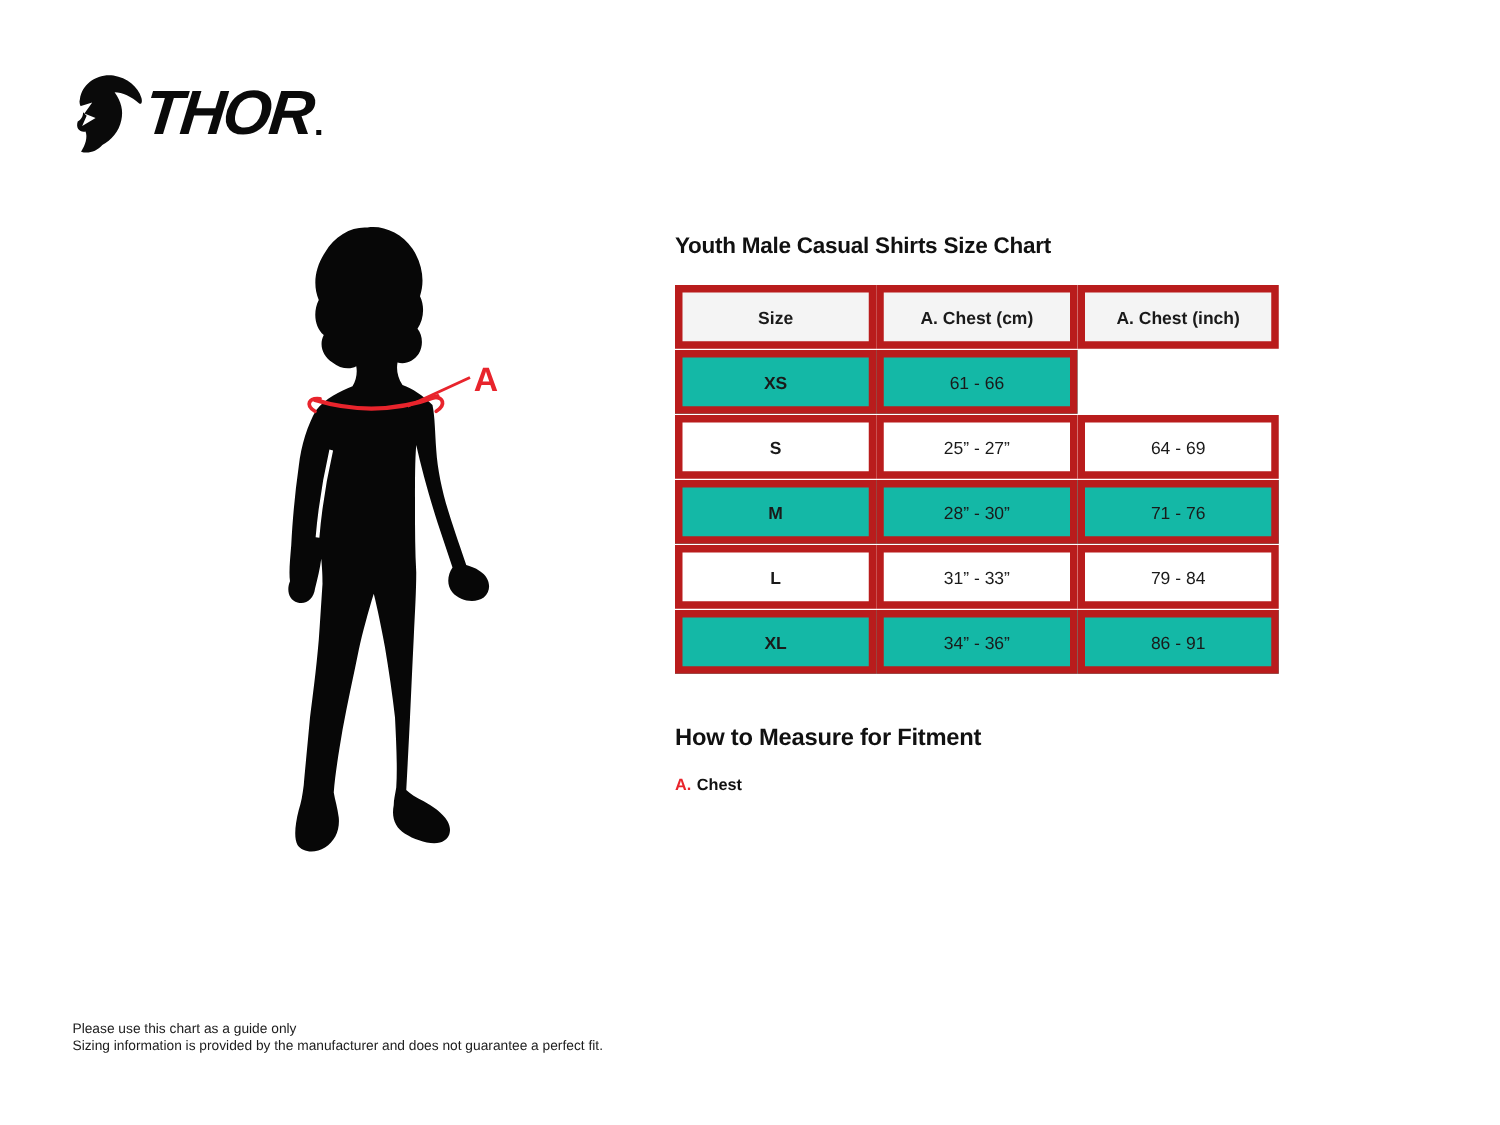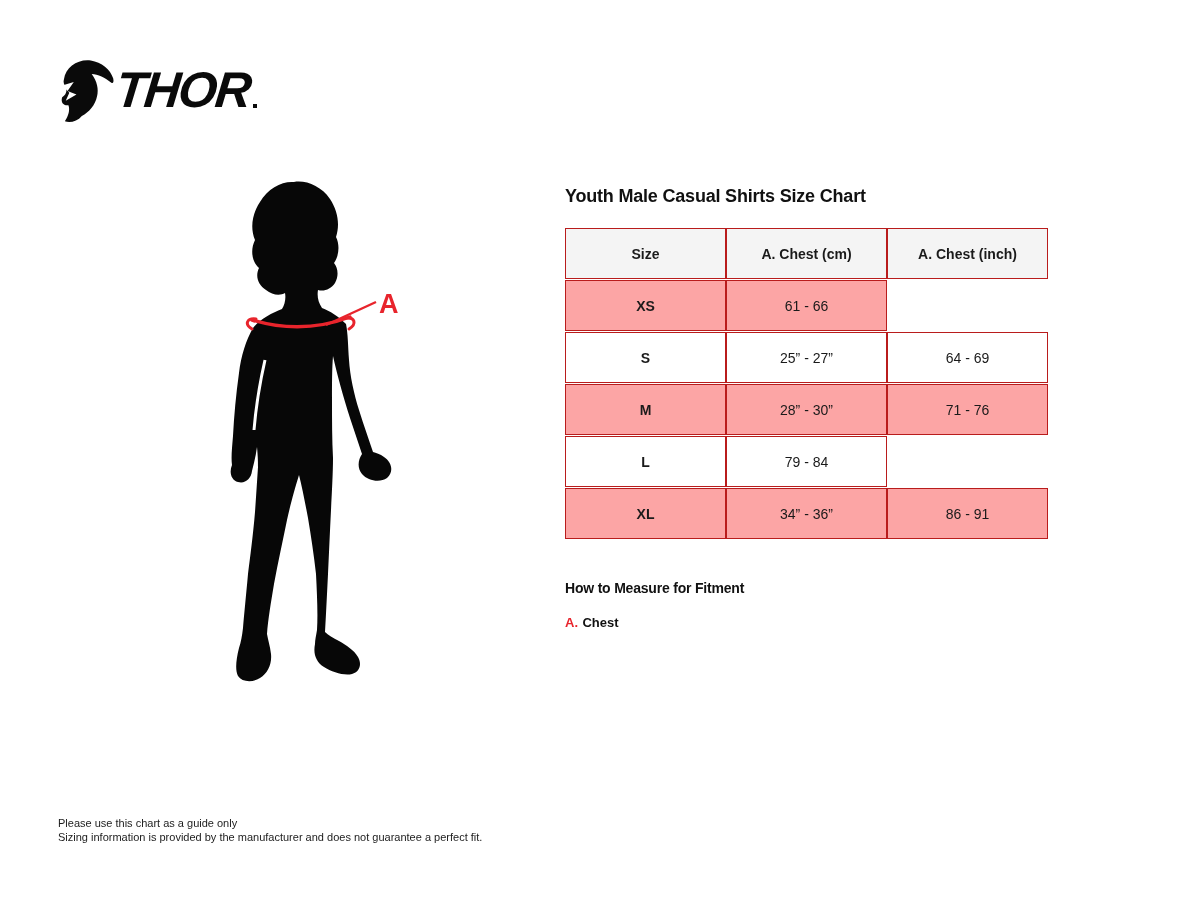--- a/index.html
+++ b/index.html
@@ -12,34 +12,34 @@
   .logo-icon { width:66px; height:68px; }
   .logo-word { display:flex; align-items:flex-end; margin-left:-6px; }
   .logo-text { font-size:50px; font-weight:bold; font-style:italic; letter-spacing:-2px;
                color:#0a0a0a; transform:skewX(-6deg); line-height:1; }
   .logo-dot { width:4px; height:4px; background:#0a0a0a; margin:0 0 7px 3px; }
 
   
   .figure-svg { position:absolute; left:206px; top:168px; width:226px; height:566px; }
 
   
-  .content { position:absolute; left:565px; top:186px; width:483px; }
+  .content { position:absolute; left:540px; top:186px; width:483px; }
   .chart-title { font-size:18px; font-weight:bold; color:#111; letter-spacing:-0.2px; }
 
   .size-table { margin-top:21px; display:flex; flex-direction:column; }
   .trow { display:grid; grid-template-columns:1fr 1fr 1fr; height:51px; }
   .trow + .trow { margin-top:1px; }
-  .cell { border:1px solid #b91c1c; display:flex; align-items:center; justify-content:center;
+  .cell { border:6px solid #b91c1c; display:flex; align-items:center; justify-content:center;
           font-size:14px; background:#ffffff; }
   .trow.head .cell { background:#f4f4f4; font-weight:bold; font-size:14px; }
-  .trow.alt .cell { background:#fca5a5; }
+  .trow.alt .cell { background:#14b8a6; }
   .cell.size-col { font-weight:bold; }
 
   .measure { margin-top:41px; }
-  .measure-title { font-size:14px; font-weight:bold; color:#111; letter-spacing:-0.2px; }
+  .measure-title { font-size:19px; font-weight:bold; color:#111; letter-spacing:-0.2px; }
   .measure-item { margin-top:17px; }
   .measure-key { font-size:13px; font-weight:bold; color:#e8242c; }
   .measure-name { font-size:13px; font-weight:bold; color:#111; }
   .measure-desc { margin-top:5px; width:252px; font-size:13px; line-height:1.45; color:#222; }
 
   
   .footer { position:absolute; left:58px; top:816px; font-size:11px; line-height:1.3; color:#1c1c1c; }
 </style>
 </head>
 <body>
@@ -123,20 +123,21 @@
         <div class="cell">25” - 27”</div>
         <div class="cell">64 - 69</div>
       </div>
       <div class="trow alt">
         <div class="cell size-col">M</div>
         <div class="cell">28” - 30”</div>
         <div class="cell">71 - 76</div>
       </div>
       <div class="trow">
         <div class="cell size-col">L</div>
+        <div class="cell">31” - 33”</div>
         <div class="cell">79 - 84</div>
       </div>
       <div class="trow alt">
         <div class="cell size-col">XL</div>
         <div class="cell">34” - 36”</div>
         <div class="cell">86 - 91</div>
       </div>
     </div>
 
     <div class="measure">

